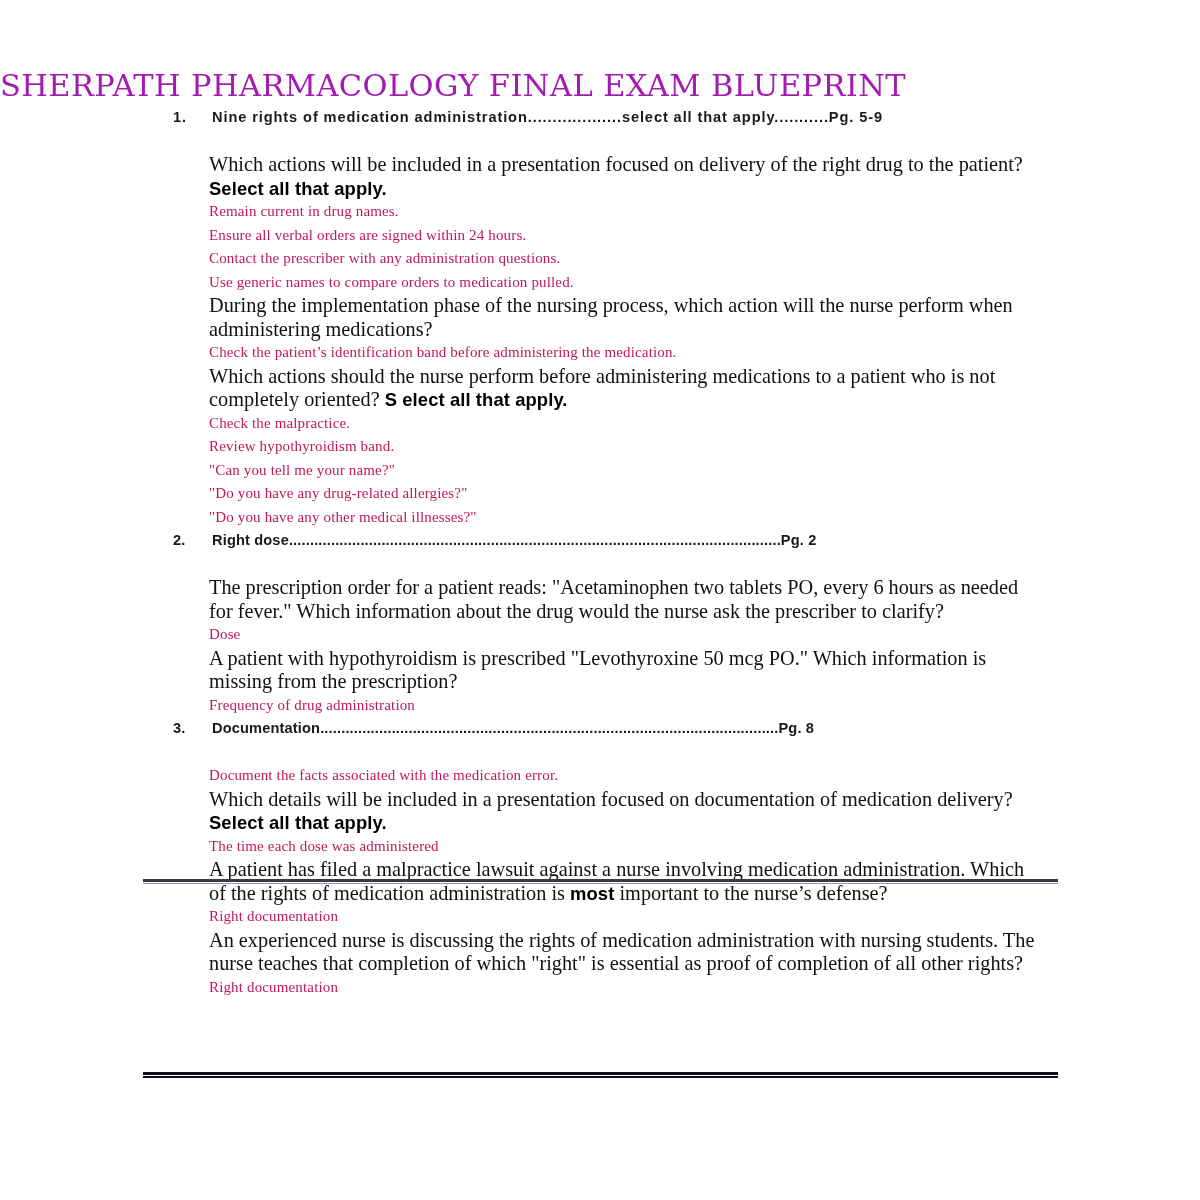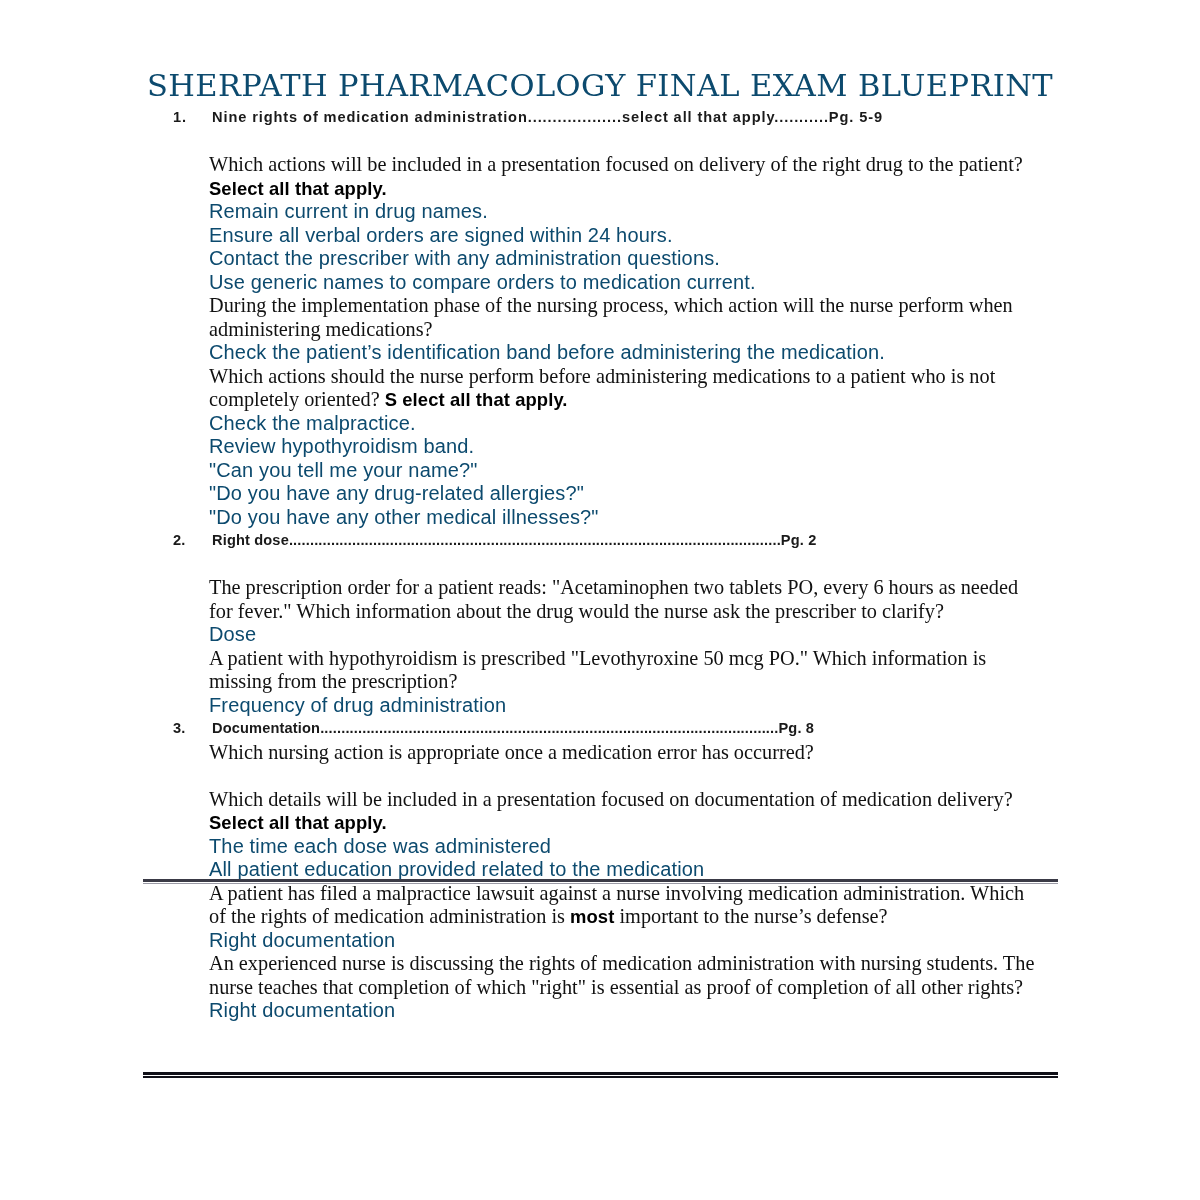--- a/index.html
+++ b/index.html
@@ -21,26 +21,26 @@
     position: absolute;
     inset: 0;
   }
 
   
   .doc-title {
     position: absolute;
     left: 0;
     right: 0;
     top: 48px;
-    text-align: center;
+    text-align: left;
     font-family: "DejaVu Serif", "Liberation Serif", serif;
     font-size: 30.5px;
     font-weight: 400;
     letter-spacing: 0.4px;
-    color: #0c4a6e;
+    color: #a21caf;
     white-space: nowrap;
   }
 
   
   .content {
     position: absolute;
     left: 0;
     top: 106px;
     width: 1200px;
   }
@@ -76,23 +76,23 @@
     padding-right: 157px;
     line-height: 23.5px;
     font-size: 20.3px;
     white-space: pre-wrap;
   }
   .line.q {
     color: #111111;
     font-family: "Liberation Serif", serif;
   }
   .line.a {
-    color: #0c4a6e;
-    font-family: Liberation Sans, sans-serif;
-    font-size: 20px;
+    color: #be185d;
+    font-family: Liberation Serif, serif;
+    font-size: 15px;
     letter-spacing: 0.15px;
   }
   .line.blank {
     height: 23.5px;
     line-height: 23.5px;
   }
   .sa {
     font-family: "Liberation Sans", sans-serif;
     font-weight: bold;
     font-size: 18.4px;
@@ -135,41 +135,40 @@
 
   <h1 class="doc-title">SHERPATH PHARMACOLOGY FINAL EXAM BLUEPRINT</h1>
 
   <div class="content" id="content-root">
       <div class="num-row tight"><span class="num">1.</span><span>Nine rights of medication administration...................select all that apply...........Pg. 5-9</span></div>
       <div class="line blank">&nbsp;</div>
       <div class="line q"><span>Which actions will be included in a presentation focused on delivery of the right drug to the patient? </span><span class="sa">Select all that apply.</span></div>
       <div class="line a"><span>Remain current in drug names.</span></div>
       <div class="line a"><span>Ensure all verbal orders are signed within 24 hours.</span></div>
       <div class="line a"><span>Contact the prescriber with any administration questions.</span></div>
-      <div class="line a"><span>Use generic names to compare orders to medication current.</span></div>
+      <div class="line a"><span>Use generic names to compare orders to medication pulled.</span></div>
       <div class="line q"><span>During the implementation phase of the nursing process, which action will the nurse perform when administering medications?</span></div>
       <div class="line a"><span>Check the patient’s identification band before administering the medication.</span></div>
       <div class="line q"><span>Which actions should the nurse perform before administering medications to a patient who is not completely oriented? </span><span class="sa">S elect all that apply.</span></div>
       <div class="line a"><span>Check the malpractice.</span></div>
       <div class="line a"><span>Review hypothyroidism band.</span></div>
       <div class="line a"><span>"Can you tell me your name?"</span></div>
       <div class="line a"><span>"Do you have any drug-related allergies?"</span></div>
       <div class="line a"><span>"Do you have any other medical illnesses?"</span></div>
       <div class="num-row"><span class="num">2.</span><span>Right dose.....................................................................................................................Pg. 2</span></div>
       <div class="line blank">&nbsp;</div>
       <div class="line q"><span>The prescription order for a patient reads: "Acetaminophen two tablets PO, every 6 hours as needed for fever." Which information about the drug would the nurse ask the prescriber to clarify?</span></div>
       <div class="line a"><span>Dose</span></div>
       <div class="line q"><span>A patient with hypothyroidism is prescribed "Levothyroxine 50 mcg PO." Which information is missing from the prescription?</span></div>
       <div class="line a"><span>Frequency of drug administration</span></div>
       <div class="num-row"><span class="num">3.</span><span>Documentation.............................................................................................................Pg. 8</span></div>
-      <div class="line q"><span>Which nursing action is appropriate once a medication error has occurred?</span></div>
       <div class="line blank">&nbsp;</div>
+      <div class="line a"><span>Document the facts associated with the medication error.</span></div>
       <div class="line q"><span>Which details will be included in a presentation focused on documentation of medication delivery? </span><span class="sa">Select all that apply.</span></div>
       <div class="line a"><span>The time each dose was administered</span></div>
-      <div class="line a"><span>All patient education provided related to the medication</span></div>
       <div class="line q"><span>A patient has filed a malpractice lawsuit against a nurse involving medication administration. Which of the rights of medication administration is </span><span class="sa">most</span><span> important to the nurse’s defense?</span></div>
       <div class="line a"><span>Right documentation</span></div>
       <div class="line q"><span>An experienced nurse is discussing the rights of medication administration with nursing students. The nurse teaches that completion of which "right" is essential as proof of completion of all other rights?</span></div>
       <div class="line a"><span>Right documentation</span></div>
     </div>
 
   <div class="hrule" id="rule-middle">
     <span class="bar"></span>
     <span class="bar2"></span>
   </div>

